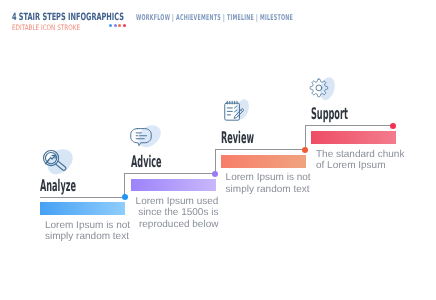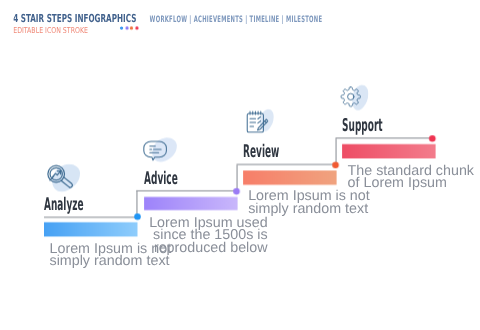--- a/index.html
+++ b/index.html
@@ -22,21 +22,21 @@
 
   
   .step{position:absolute;}
   .blob{position:absolute;}
   .blob svg{display:block;}
   .ico{position:absolute;}
   .title{position:absolute;-webkit-font-smoothing:antialiased;font-family:"DejaVu Sans Condensed","DejaVu Sans",sans-serif;
     font-weight:bold;font-size:16px;color:#2f3640;white-space:nowrap;
     transform:scaleX(.566) translateZ(0);transform-origin:0 0;}
   .bar{position:absolute;height:12.8px;}
-  .desc{position:absolute;transform:translateZ(0);font-family:"Liberation Sans",sans-serif;font-size:13px;line-height:11.2px;color:#8a8f99;white-space:pre;}
+  .desc{position:absolute;transform:translateZ(0);font-family:"Liberation Sans",sans-serif;font-size:10px;line-height:11.2px;color:#8a8f99;white-space:pre;}
   .hline{position:absolute;height:1px;background:#8f939a;}
   .vline{position:absolute;width:1px;background:#8f939a;}
   .knob{position:absolute;width:6.2px;height:6.2px;border-radius:50%;z-index:5;}
 </style>
 </head>
 <body>
 
 <div class="stage">
 
   <div class="hdr-title">4 STAIR STEPS INFOGRAPHICS</div>

